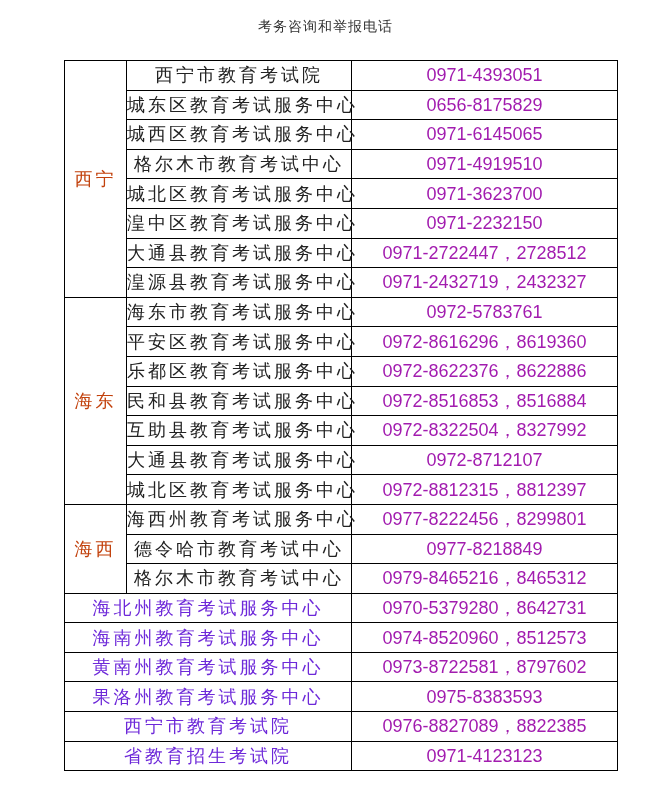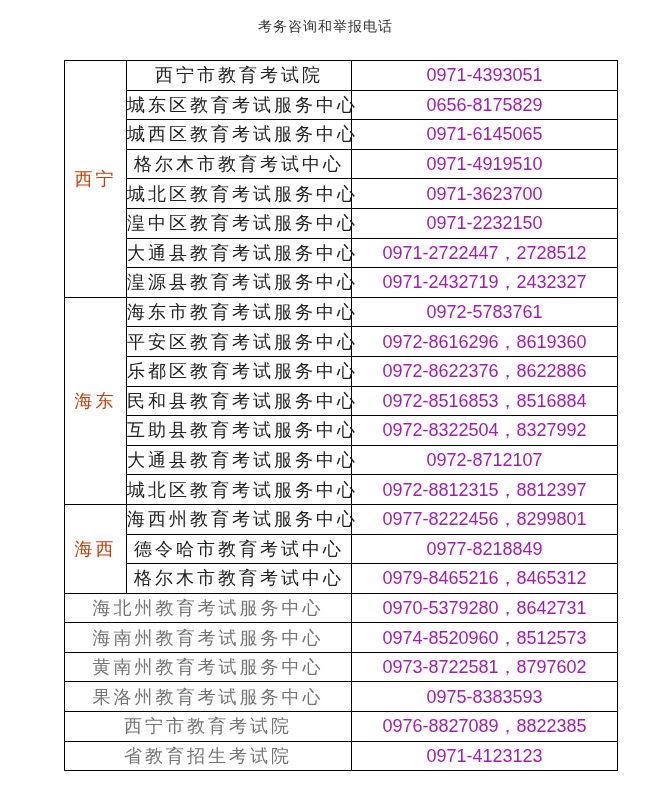--- a/index.html
+++ b/index.html
@@ -52,21 +52,21 @@
   }
   td.name {
     width: 224px;
     font-family: "DejaVu Serif", serif;
     letter-spacing: 3px;
     color: #222;
   }
   td.name-wide {
     font-family: Liberation Serif, serif;
     letter-spacing: 3px;
-    color: #737373;
+    color: #6d28d9;
   }
   td.phone {
     width: 265px;
     font-family: Liberation Sans, sans-serif;
     font-size: 14px;
     color: #a21caf;
   }
 </style>
 </head>
 <body>

